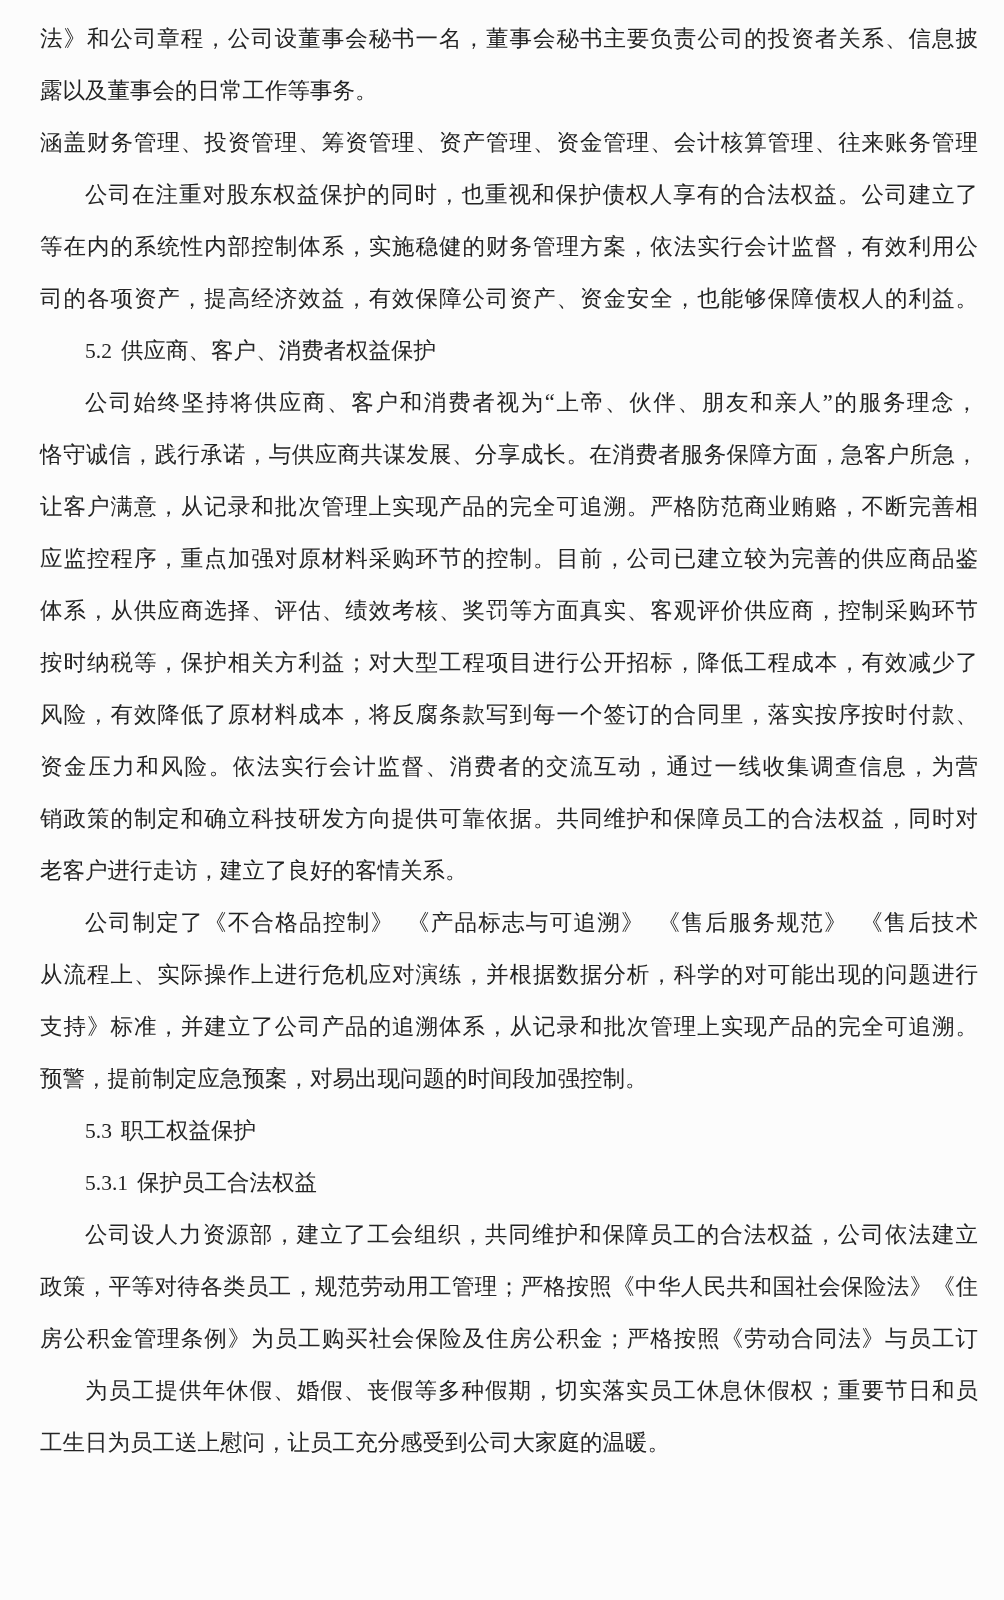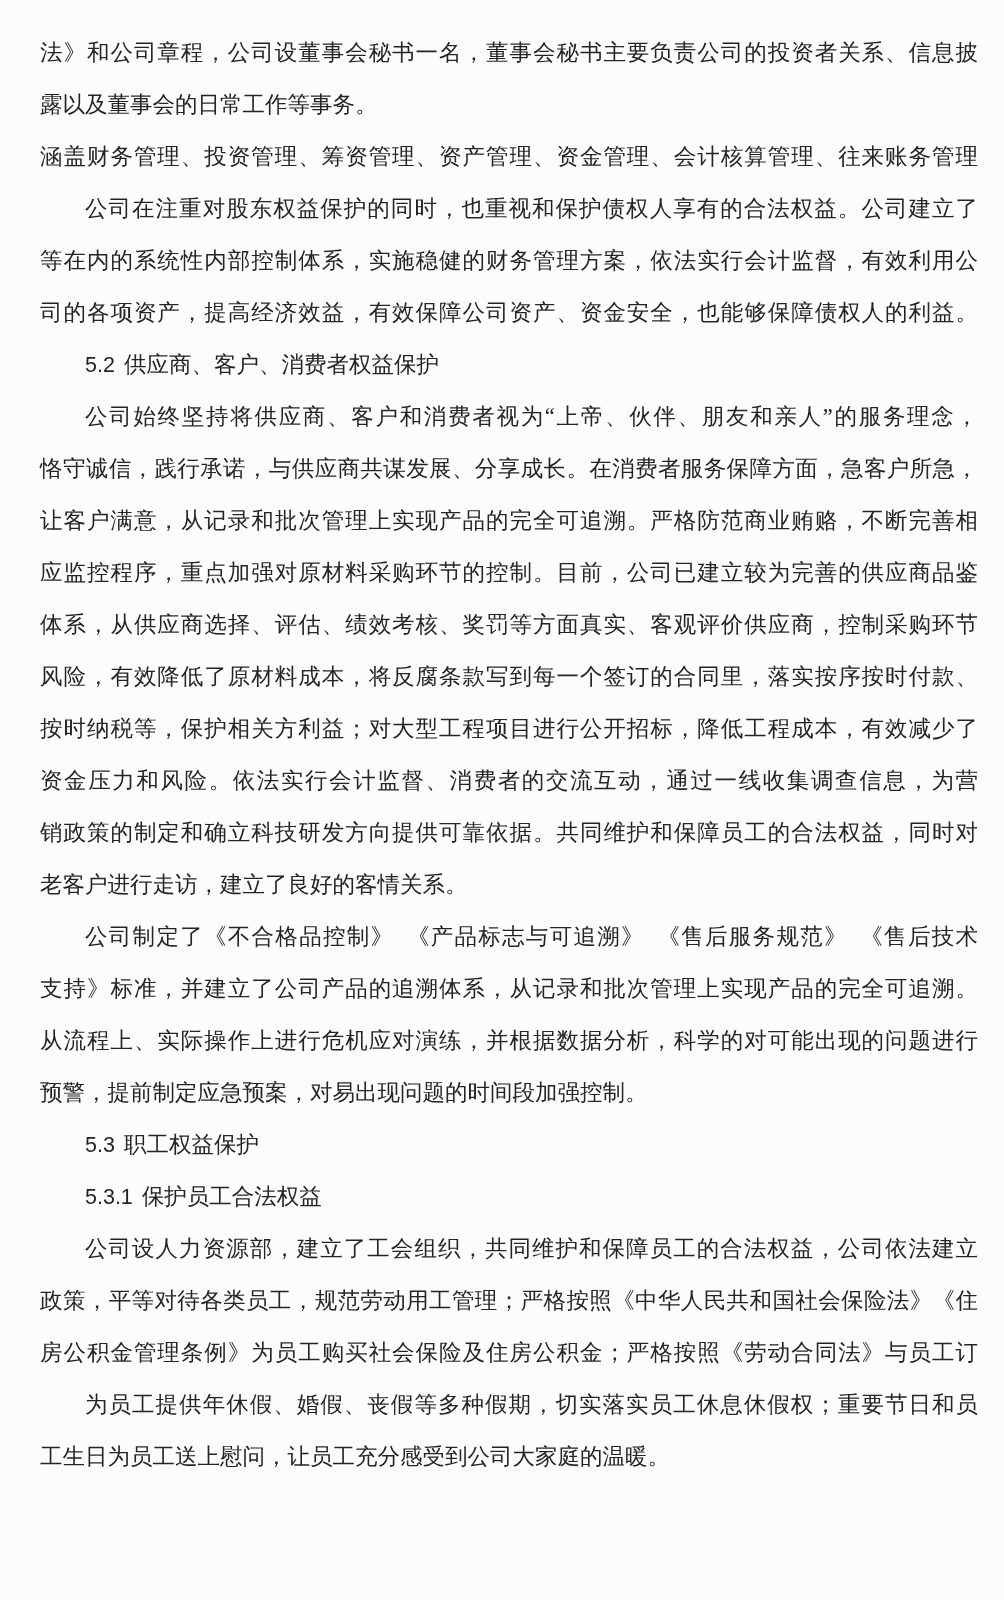--- a/index.html
+++ b/index.html
@@ -10,39 +10,39 @@
     width: 1004px;
     height: 1600px;
     background: #fcfcfc;
     overflow: hidden;
     font-family: "Liberation Serif", "DejaVu Serif", serif;
   }
   .page {
     box-sizing: border-box;
     width: 1004px;
     height: 1600px;
-    padding: 27px 26px 13px 40px;
+    padding: 13px 26px 13px 40px;
   }
   .line {
     height: 52px;
     line-height: 52px;
     font-size: 22.5px;
     color: #242424;
     letter-spacing: 0;
   }
   .line.j {
     text-align: justify;
     text-align-last: justify;
     text-justify: inter-character;
   }
   .line.ind {
     text-indent: 45px;
   }
   .hnum {
-    font-family: Liberation Sans, sans-serif;
+    font-family: Liberation Serif, serif;
     font-size: 21.5px;
     margin-right: 9px;
   }
 </style>
 </head>
 <body style="background: rgb(252, 252, 252);">
 
 <main class="page">
   <div id="lines" style="color: rgb(36, 36, 36);">
       <div class="line j">法》和公司章程，公司设董事会秘书一名，董事会秘书主要负责公司的投资者关系、信息披</div>
@@ -50,28 +50,28 @@
       <div class="line j">涵盖财务管理、投资管理、筹资管理、资产管理、资金管理、会计核算管理、往来账务管理</div>
       <div class="line j ind">公司在注重对股东权益保护的同时，也重视和保护债权人享有的合法权益。公司建立了</div>
       <div class="line j">等在内的系统性内部控制体系，实施稳健的财务管理方案，依法实行会计监督，有效利用公</div>
       <div class="line j">司的各项资产，提高经济效益，有效保障公司资产、资金安全，也能够保障债权人的利益。</div>
       <div class="line ind"><span class="hnum">5.2</span><span>供应商、客户、消费者权益保护</span></div>
       <div class="line j ind">公司始终坚持将供应商、客户和消费者视为“上帝、伙伴、朋友和亲人”的服务理念，</div>
       <div class="line j">恪守诚信，践行承诺，与供应商共谋发展、分享成长。在消费者服务保障方面，急客户所急，</div>
       <div class="line j">让客户满意，从记录和批次管理上实现产品的完全可追溯。严格防范商业贿赂，不断完善相</div>
       <div class="line j">应监控程序，重点加强对原材料采购环节的控制。目前，公司已建立较为完善的供应商品鉴</div>
       <div class="line j">体系，从供应商选择、评估、绩效考核、奖罚等方面真实、客观评价供应商，控制采购环节</div>
+      <div class="line j">按时纳税等，保护相关方利益；对大型工程项目进行公开招标，降低工程成本，有效减少了</div>
       <div class="line j">风险，有效降低了原材料成本，将反腐条款写到每一个签订的合同里，落实按序按时付款、</div>
-      <div class="line j">按时纳税等，保护相关方利益；对大型工程项目进行公开招标，降低工程成本，有效减少了</div>
       <div class="line j">资金压力和风险。依法实行会计监督、消费者的交流互动，通过一线收集调查信息，为营</div>
       <div class="line j">销政策的制定和确立科技研发方向提供可靠依据。共同维护和保障员工的合法权益，同时对</div>
       <div class="line">老客户进行走访，建立了良好的客情关系。</div>
       <div class="line j ind">公司制定了《不合格品控制》 《产品标志与可追溯》 《售后服务规范》 《售后技术</div>
+      <div class="line j">从流程上、实际操作上进行危机应对演练，并根据数据分析，科学的对可能出现的问题进行</div>
       <div class="line j">支持》标准，并建立了公司产品的追溯体系，从记录和批次管理上实现产品的完全可追溯。</div>
-      <div class="line j">从流程上、实际操作上进行危机应对演练，并根据数据分析，科学的对可能出现的问题进行</div>
       <div class="line">预警，提前制定应急预案，对易出现问题的时间段加强控制。</div>
       <div class="line ind"><span class="hnum">5.3</span><span>职工权益保护</span></div>
       <div class="line ind"><span class="hnum">5.3.1</span><span>保护员工合法权益</span></div>
       <div class="line j ind">公司设人力资源部，建立了工会组织，共同维护和保障员工的合法权益，公司依法建立</div>
       <div class="line j">政策，平等对待各类员工，规范劳动用工管理；严格按照《中华人民共和国社会保险法》《住</div>
       <div class="line j">房公积金管理条例》为员工购买社会保险及住房公积金；严格按照《劳动合同法》与员工订</div>
       <div class="line j ind">为员工提供年休假、婚假、丧假等多种假期，切实落实员工休息休假权；重要节日和员</div>
       <div class="line">工生日为员工送上慰问，让员工充分感受到公司大家庭的温暖。</div>
     </div>
 </main>

